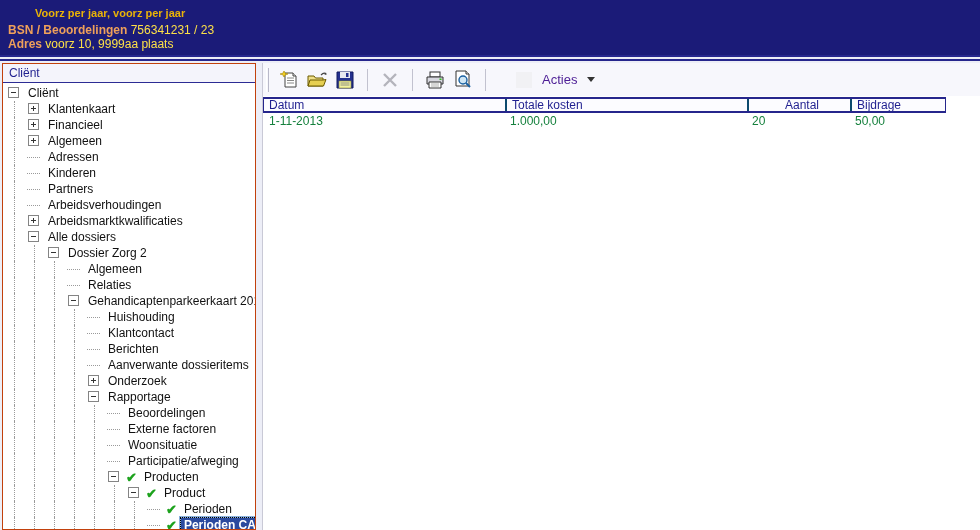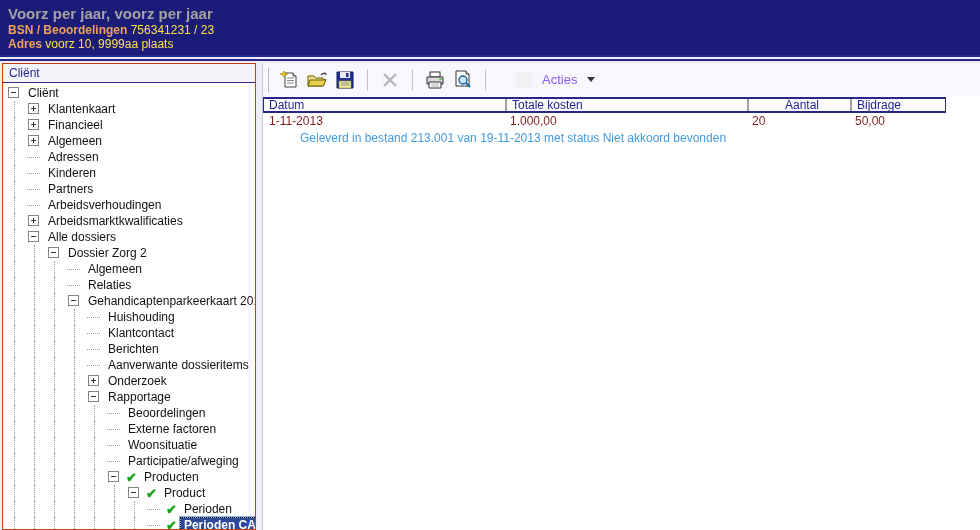--- a/index.html
+++ b/index.html
@@ -2,21 +2,21 @@
 <html><head>
 <meta charset="utf-8">
 <style>
   * { margin:0; padding:0; box-sizing:border-box; }
   html,body { width:980px; height:530px; overflow:hidden; }
   body { font-family:"Liberation Sans", sans-serif; background:#edeef7; }
   .screen { position:relative; width:980px; height:530px; overflow:hidden; }
 
   
   .banner { height:55px; background:#1b1b78; padding:4px 0 0 8px; }
-  .banner .title { font-size:15px; font-weight:bold; color:#a3a3a3; line-height:19px; }
+  .banner .title { font-size:11px; font-weight:bold; color:#eab308; line-height:19px;margin-left:27px; }
   .banner .line { font-size:12px; line-height:14px; }
   .banner .lbl { color:#efa05a; font-weight:bold; }
   .banner .val { color:#fde047; }
 
   .dbl { height:8px; background:#edeef7; border-top:2px solid #26268c; }
   .dbl i { display:block; height:2px; background:#26268c; margin-top:2px; }
 
   
   .content { position:absolute; top:63px; left:0; right:0; bottom:0; display:flex; }
 
@@ -44,34 +44,34 @@
 
   
   .right-panel { flex:1; margin-left:6px; display:flex; flex-direction:column;
     border-left:1px solid #c9c9d6; background:#fff; overflow:hidden; }
   .toolbar { height:33px; flex:none; background:#f7f7fc; display:flex; align-items:center; }
   .grip { width:3px; height:24px; border-left:1px solid #fff; border-right:1px solid #b9b9c9;
     margin:0 6px 0 3px; }
   .tbtn { width:28px; height:26px; display:flex; align-items:center; justify-content:center; }
   .tsep { width:1px; height:22px; background:#c2c2cf; margin:0 8px; }
   .actions-btn { display:flex; align-items:center; margin-left:14px; height:24px; padding:0 8px;
-    color:#8b5cf6; font-size:13px; }
+    color:#4c1d95; font-size:13px; }
   .actions-btn .sq { width:16px; height:16px; background:#f1f1f4; margin-right:10px; }
   .caret { width:0; height:0; border-left:4px solid transparent; border-right:4px solid transparent;
     border-top:5px solid #333; margin-left:10px; }
 
   .grid-area { flex:1; background:#fff; position:relative; }
   .grid-head { position:absolute; top:1px; left:0; width:683px; height:16px;
     background:#fcfcff; border:1px solid #26268c; border-top:2px solid #26268c;
     border-bottom:2px solid #26268c; display:flex; }
   .hcell { font-size:12px; color:#1f1f8f; line-height:13px; padding-left:5px;
-    border-left:2px solid #a3a3a3; overflow:hidden; flex:none; }
+    border-left:2px solid #0c4a6e; overflow:hidden; flex:none; }
   .hcell:first-child { border-left:none;border-radius:6px; }
   .grid-row { position:absolute; top:18px; left:0; width:683px; height:15px; display:flex; }
-  .dcell { font-size:12px; color:#7f1d1d; line-height:15px; padding-left:6px; flex:none; overflow:hidden; }
+  .dcell { font-size:12px; color:#15803d; line-height:15px; padding-left:6px; flex:none; overflow:hidden; }
   .grid-note { position:absolute; top:35px; left:37px; font-size:12px; color:#3f9be0; line-height:15px; }
 
   svg { display:block; }
 </style>
 </head>
 <body>
 
 <div class="screen">
 
   <div class="banner">
@@ -477,18 +477,17 @@
             <div class="hcell" style="width: 97px;">Bijdrage</div>
           </div>
         <div id="grid-rows">
             <div class="grid-row">
               <div class="dcell" style="width: 241px;">1-11-2013</div>
               <div class="dcell" style="width: 242px;">1.000,00</div>
               <div class="dcell" style="width: 103px;">20</div>
               <div class="dcell" style="width: 97px;">50,00</div>
             </div>
           </div>
-        <div class="grid-note">Geleverd in bestand 213.001 van 19-11-2013 met status Niet akkoord bevonden</div>
       </div>
     </div>
 
   </div>
 </div>
 
 </body></html>

